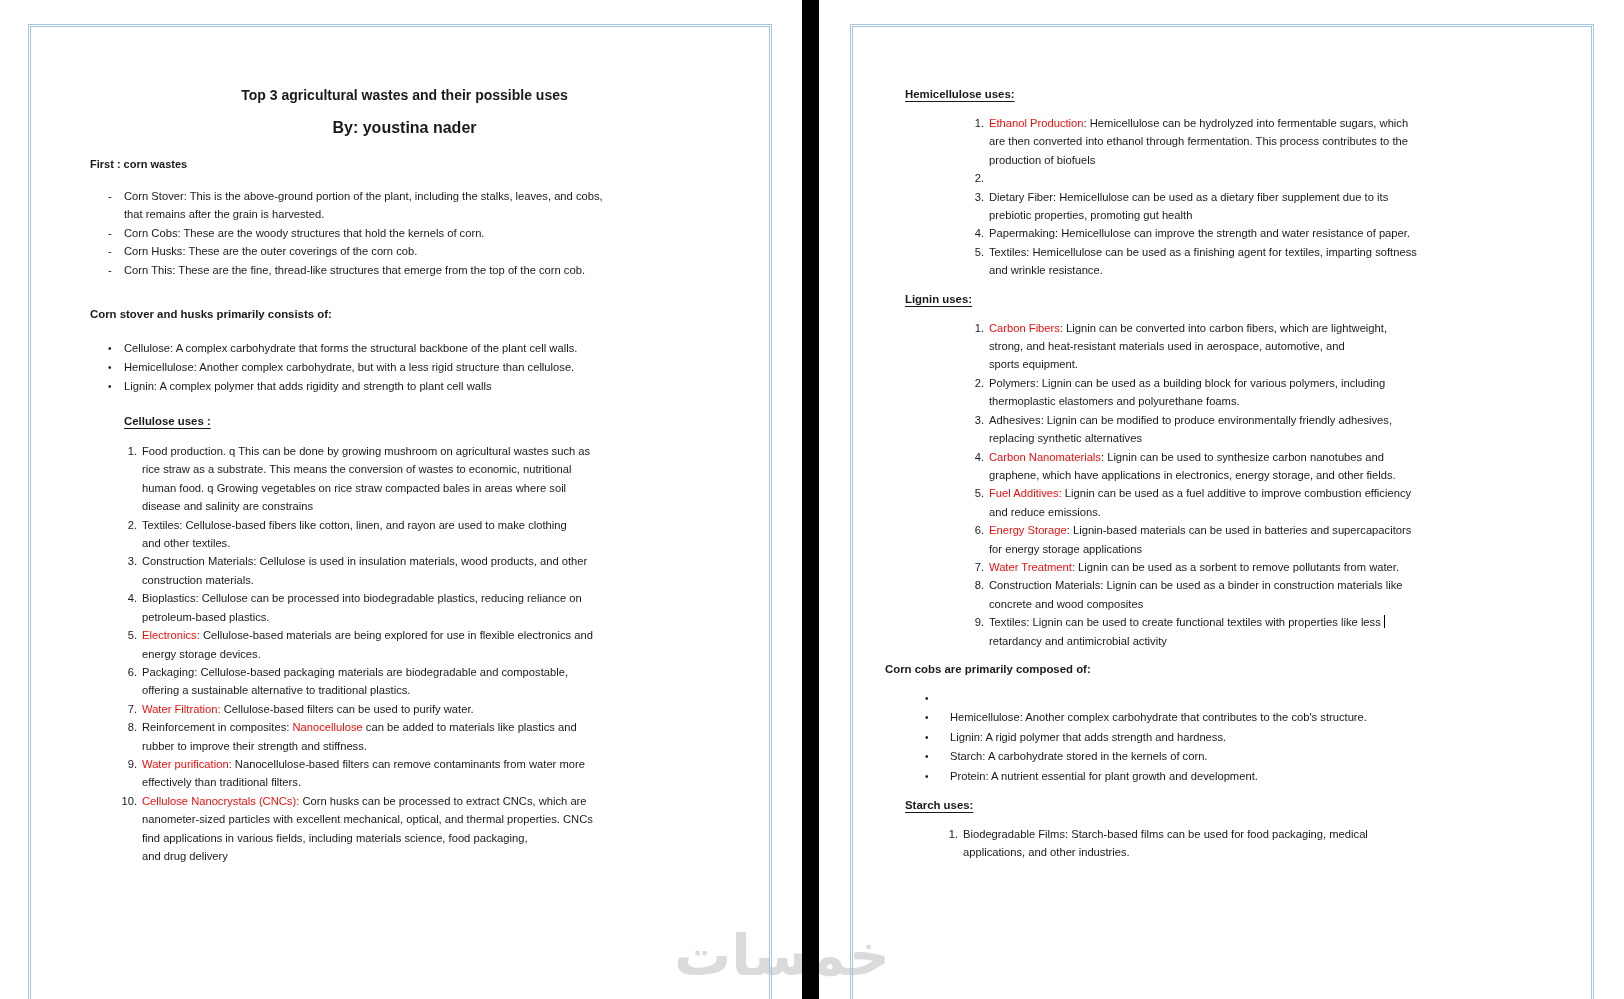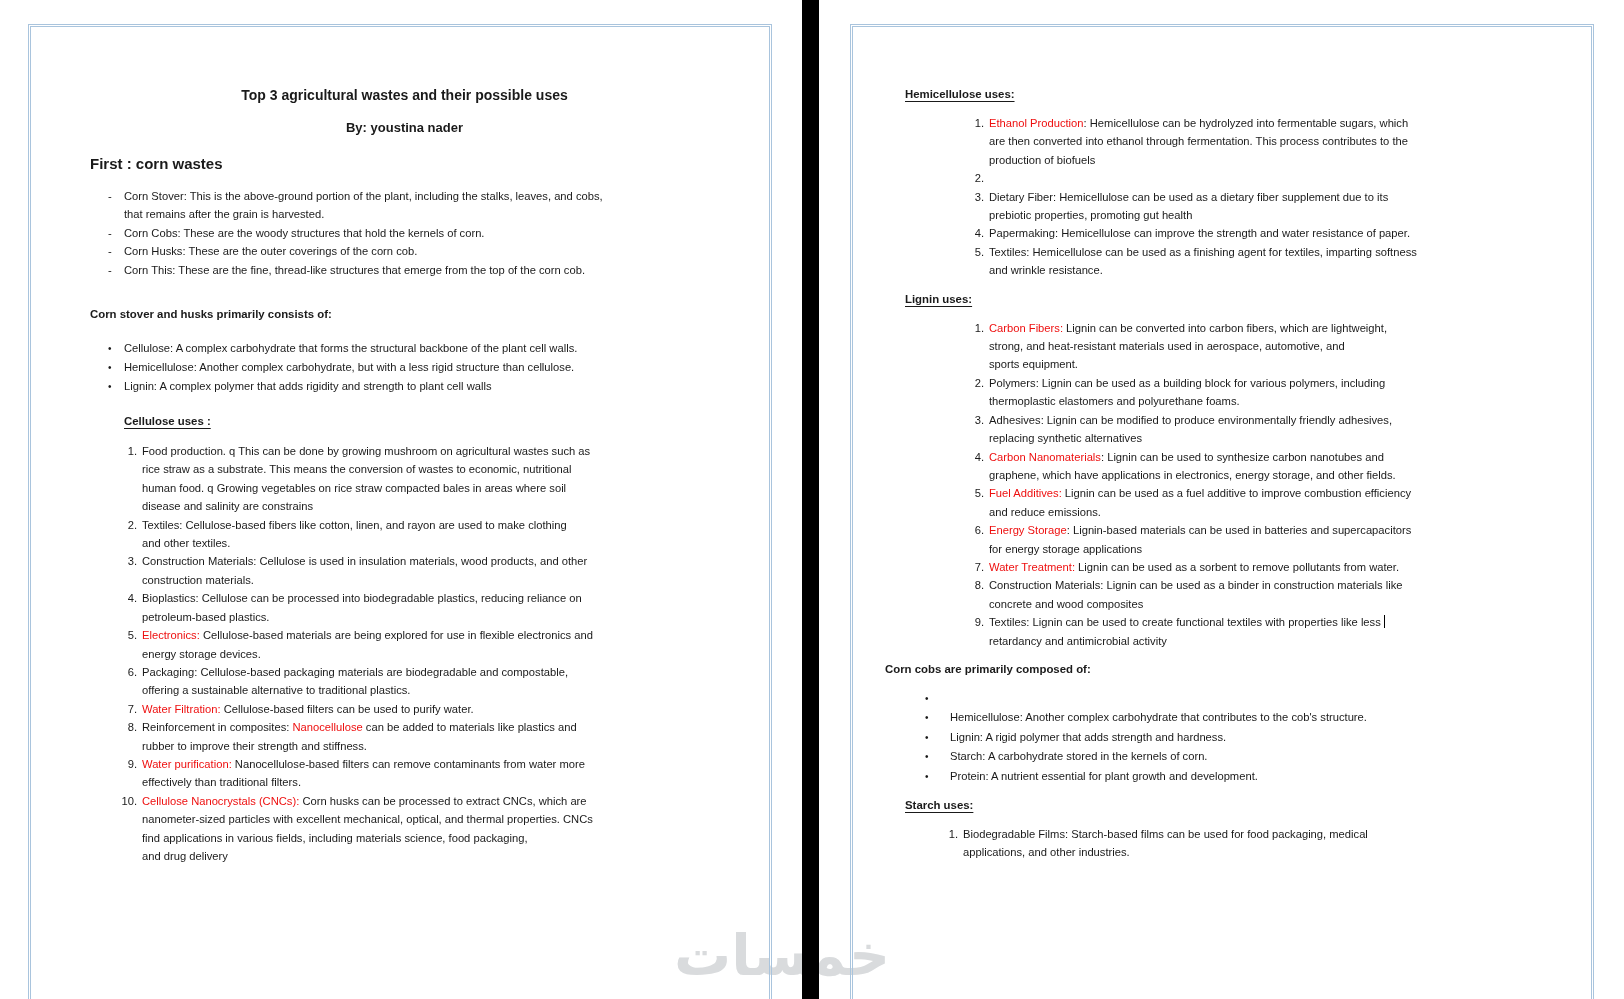--- a/index.html
+++ b/index.html
@@ -53,26 +53,26 @@
   .doc-title{
     text-align:center;
     font-weight:bold;
     font-size:14px;
     line-height:20px;
     margin-bottom:14px;
   }
   .doc-byline{
     text-align:center;
     font-weight:bold;
-    font-size:13px;
+    font-size:16px;
     line-height:18px;
   }
   .h1{
     font-weight:bold;
-    font-size:15px;
+    font-size:11px;
     line-height:22px;
     margin-top:16px;
   }
   .h2{
     font-weight:bold;
     font-size:11.4px;
     line-height:18px;
     margin-top:10px;
   }
   .h2.underline{

